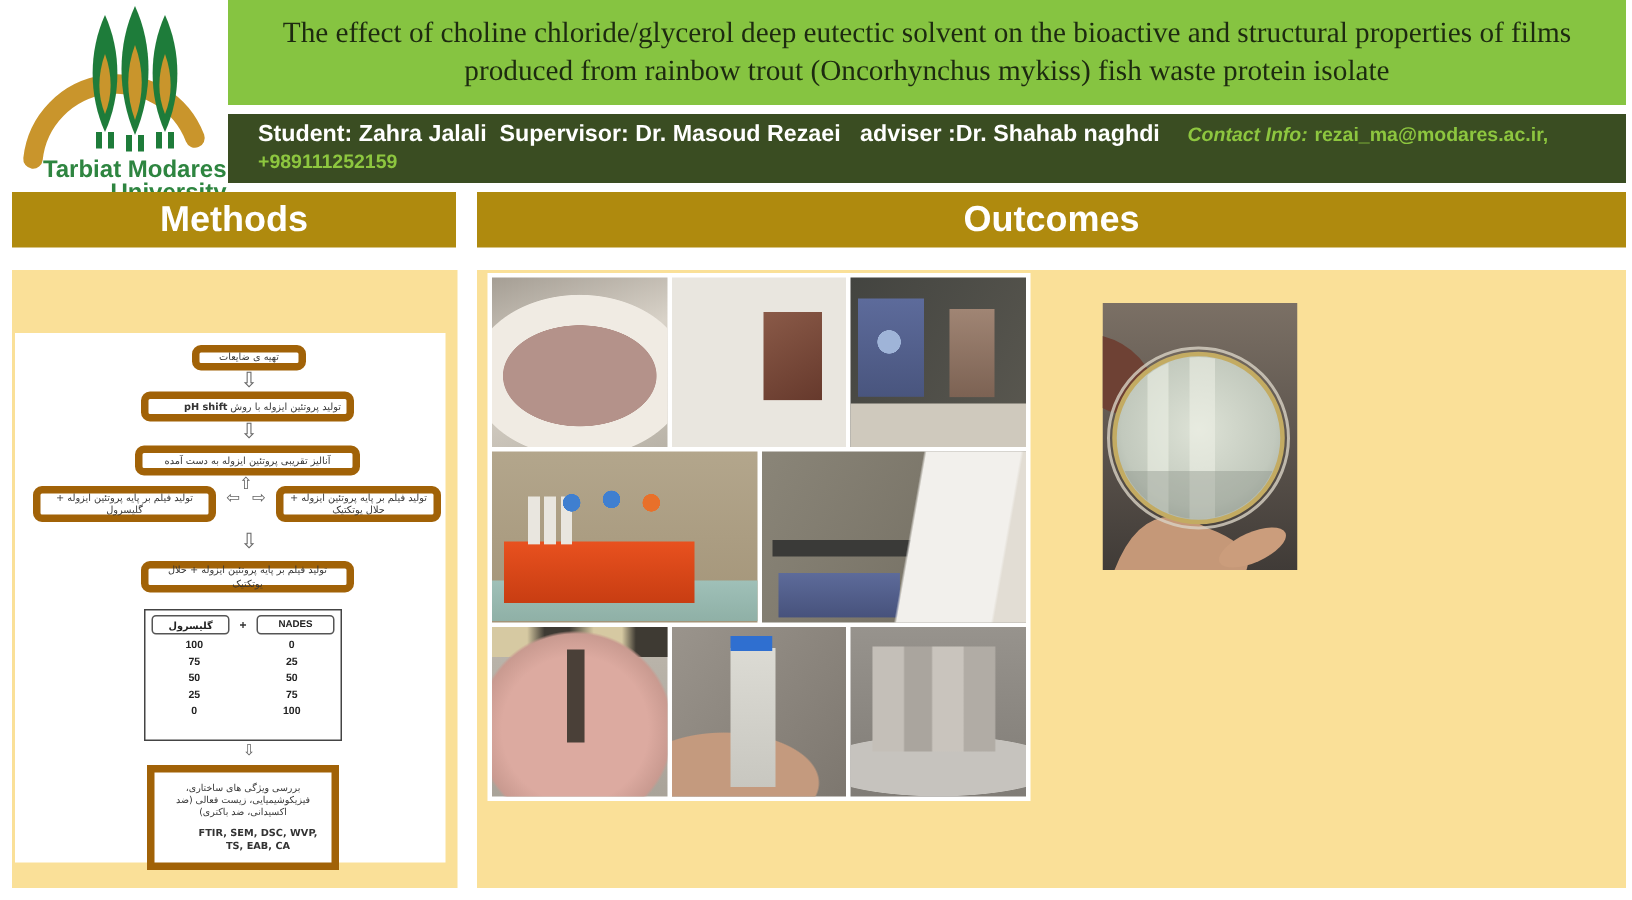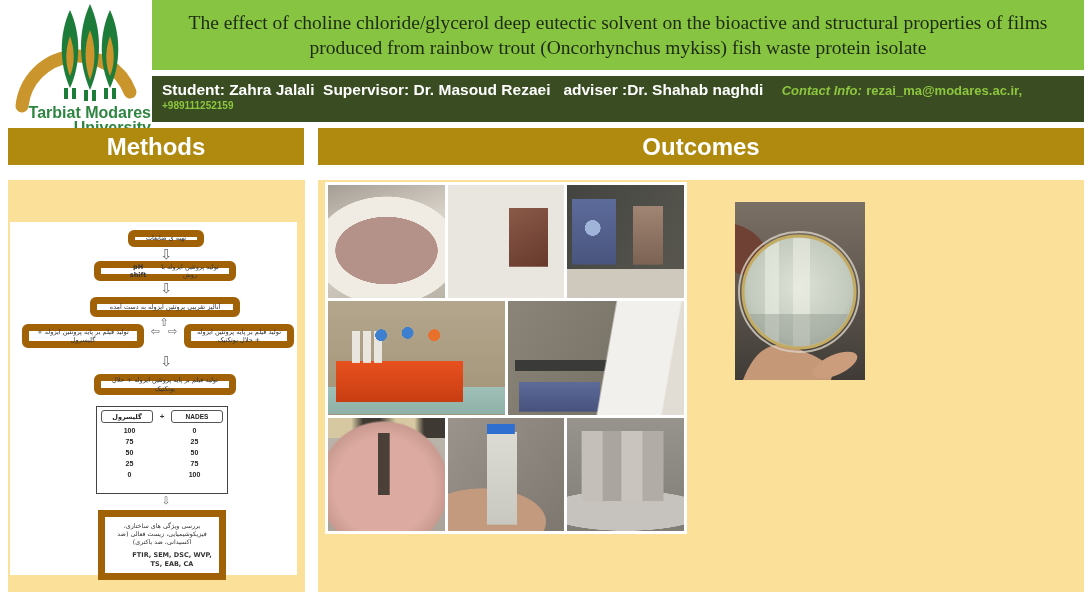--- a/index.html
+++ b/index.html
@@ -6,40 +6,40 @@
   #page{position:relative;width:1088px;height:600px;background:#ffffff;overflow:hidden;
         font-family:"Liberation Sans",sans-serif;}
 
   
   #logo{position:absolute;left:8px;top:2px;width:145px;height:132px;}
   #title-bar{position:absolute;left:152px;top:0;width:932px;height:70px;background:#86C441;
              display:flex;flex-direction:column;justify-content:center;align-items:center;
              font-family:"Liberation Serif",serif;color:#1d2a10;font-size:19.5px;line-height:25px;
              text-align:center;}
   #people-bar{position:absolute;left:152px;top:76px;width:932px;height:46px;background:#3A4D22;
-              box-sizing:border-box;padding:5px 10px 0 10px;}
+              box-sizing:border-box;padding:5px 10px 0 20px;}
   .people-line{white-space:pre-wrap;color:#ffffff;font-weight:bold;font-size:15.5px;}
   .contact-label{color:#8DC63F;font-weight:bold;font-style:italic;font-size:13px;margin-left:14px;}
   .contact-val{color:#8DC63F;font-weight:bold;font-size:13px;}
-  .phone-line{color:#8DC63F;font-weight:bold;font-size:10px;margin-top:1px;}
+  .phone-line{color:#8DC63F;font-weight:bold;font-size:13px;margin-top:1px;}
 
   
   .section-bar{position:absolute;top:128px;height:37px;background:#AF8A0E;color:#ffffff;
                font-weight:bold;font-size:24px;display:flex;align-items:center;justify-content:center;}
   #methods-bar{left:8px;width:296px;}
   #outcomes-bar{left:318px;width:766px;}
 
   
   .panel{position:absolute;top:180px;height:412px;background:#FAE098;}
   #methods-panel{left:8px;width:297px;}
   #outcomes-panel{left:318px;width:766px;}
 
   
   #flow-white{position:absolute;left:2px;top:42px;width:287px;height:353px;background:#ffffff;}
-  .fbox{position:absolute;box-sizing:border-box;border:7px solid #a16207;border-radius:6px;
+  .fbox{position:absolute;box-sizing:border-box;border:5px solid #a16207;border-radius:6px;
         background:#fff;display:flex;align-items:center;justify-content:center;text-align:center;
         color:#333;font-size:6.5px;line-height:1.3;padding:1px 3px;}
   .fa{font-family:"DejaVu Sans",sans-serif;direction:rtl;}
   .en-bold{font-weight:bold;font-family:"DejaVu Sans",sans-serif;direction:ltr;padding-left:20px;}
   .arrD{position:absolute;color:#666;font-size:14px;line-height:1;font-family:"DejaVu Sans",sans-serif;
         width:16px;text-align:center;}
   .tri{position:absolute;color:#666;font-family:"DejaVu Sans",sans-serif;line-height:1;
        display:flex;flex-direction:column;align-items:center;font-size:11px;}
   .tri .lr{display:flex;gap:8px;margin-top:-2px;}
   #ftable{position:absolute;left:86px;top:184px;width:132px;height:88px;box-sizing:border-box;

